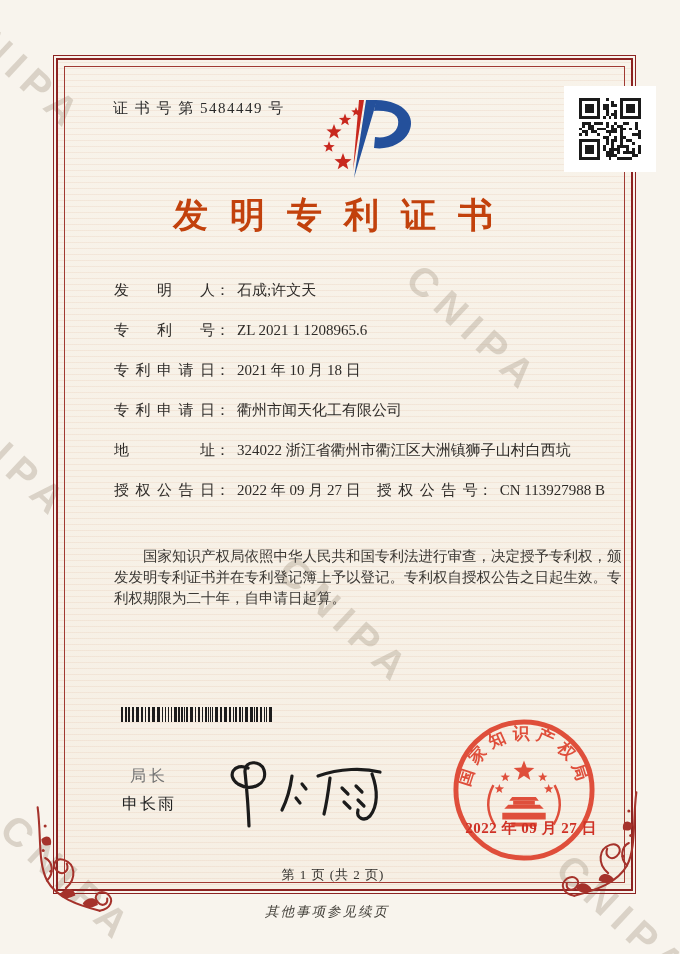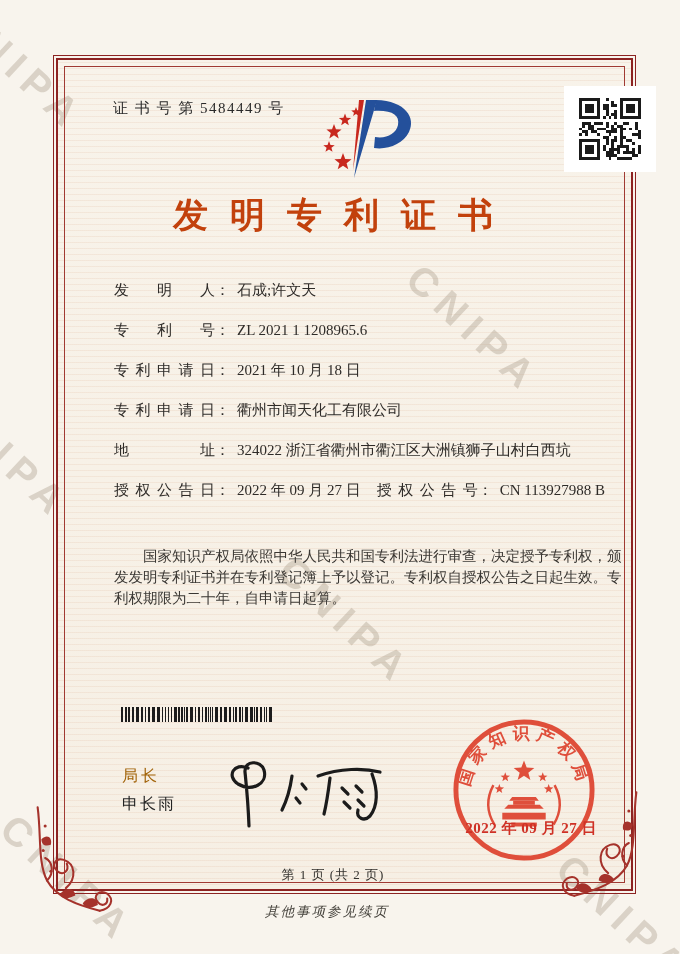--- a/index.html
+++ b/index.html
@@ -68,21 +68,21 @@
   .g2 { margin-left:16px; }
 
   .paras {
     position:absolute; left:88px; top:546px; width:510px;
     font-size:14.5px; line-height:21px; color:#3a3733; 
   }
   .paras p { margin:0; text-indent:2em; }
 
   .barcode { position:absolute; left:95px; top:707px; width:155px; height:15px; }
 
-  .signer-title { position:absolute; left:96px; top:766px; font-size:16px; letter-spacing:3px; color:#a16207; }
+  .signer-title { position:absolute; left:104px; top:766px; font-size:16px; letter-spacing:3px; color:#737373; }
   .signer-name  { position:absolute; left:96px; top:794px; font-size:16px; letter-spacing:2px; color:#232323; }
   .signature { position:absolute; left:188px; top:752px; width:185px; height:80px; }
 
   .seal { position:absolute; left:424px; top:716px; width:148px; height:148px; opacity:.94; }
   .seal-date {
     position:absolute; left:420px; top:819px; width:170px; text-align:center;
     color:#cf3126; font-weight:bold; font-size:15px; letter-spacing:0.5px; z-index:5;
   }
 
   .ornament { position:absolute; z-index:3; }

